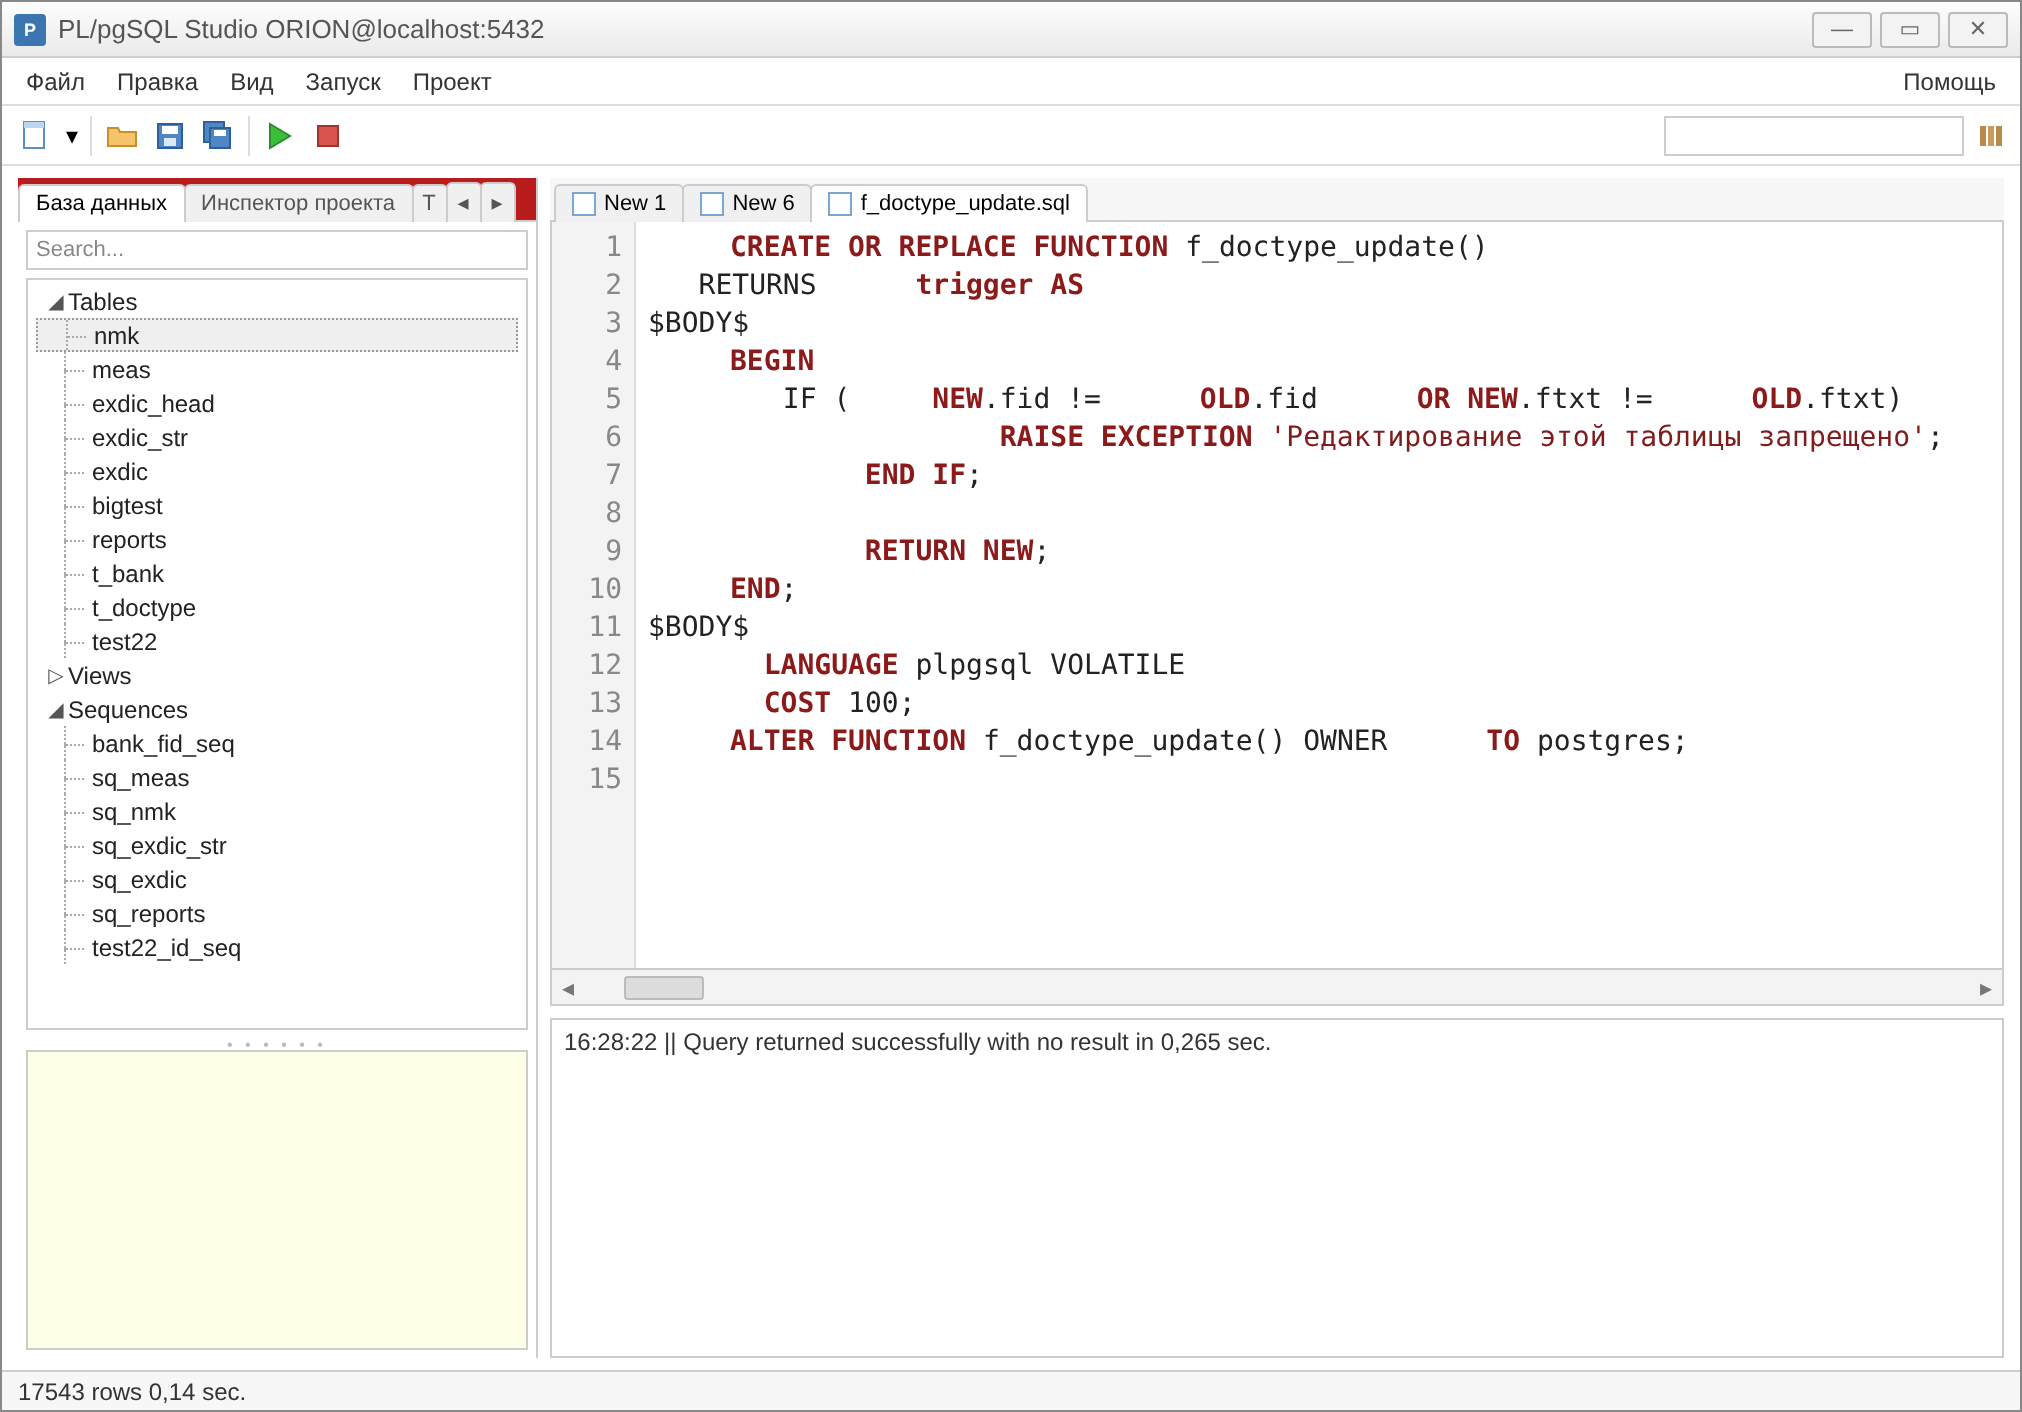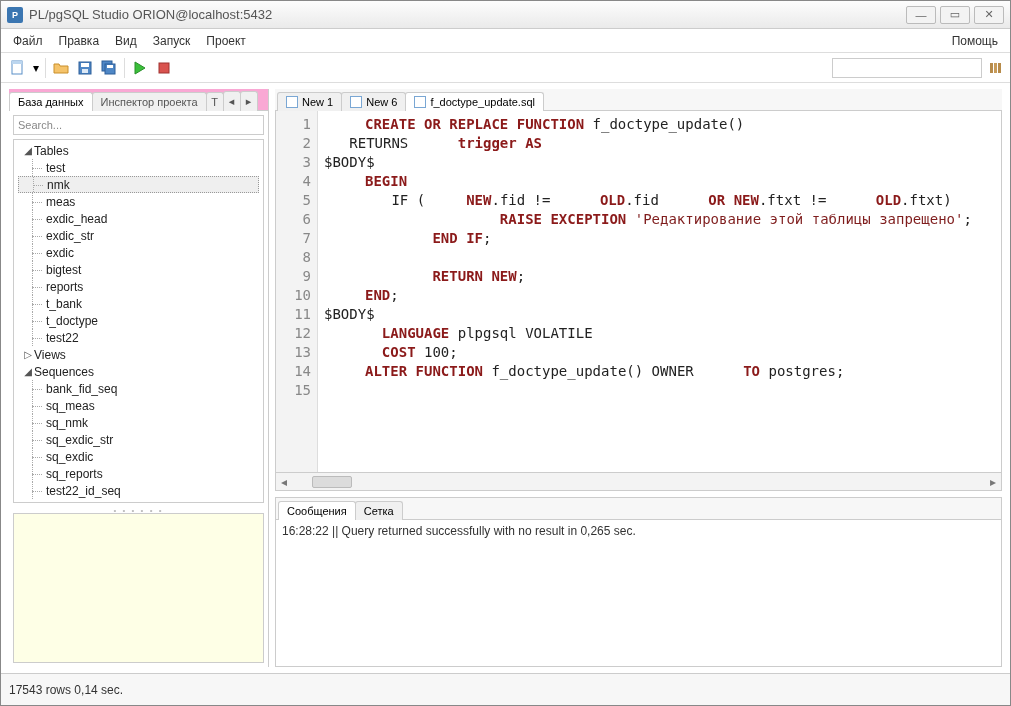--- a/index.html
+++ b/index.html
@@ -12,21 +12,21 @@
 .menubar .mi { padding: 0 8px; display: flex; align-items: center; color: #333; }
 .menubar .sp { flex: 1; }
 .toolbar { height: 30px; background: #fff; border-bottom: 1px solid #ddd; display: flex; align-items: center; padding: 0 6px; gap: 2px; }
 .tb-btn { width: 22px; height: 22px; display: flex; align-items: center; justify-content: center; border-radius: 2px; }
 .toolbar .sep { width: 1px; height: 20px; background: #ddd; margin: 0 2px; }
 .toolbar .spacer { flex: 1; }
 .toolbar .search-right { width: 150px; height: 20px; border: 1px solid #ccc; background: #fff; }
 .tb-small { width: 16px; height: 16px; display: flex; align-items: center; justify-content: center; margin-left: 4px; }
 .body { flex: 1; display: flex; min-height: 0; background: #fff; }
 .sidebar { width: 260px; border-right: 1px solid #ccc; display: flex; flex-direction: column; background: #fff; margin: 6px 0 6px 8px; }
-.side-tabs { display: flex; border-bottom: 1px solid #ccc; background: #f9a8d4; height: 22px; align-items: flex-end; }
+.side-tabs { display: flex; border-bottom: 1px solid #ccc; background: #b91c1c; height: 22px; align-items: flex-end; }
 .stab { padding: 3px 8px; border: 1px solid #ccc; border-bottom: none; background: #fff; margin-right: -1px; font-size: 11px; border-radius: 3px 3px 0 0; position: relative; top: 1px; }
 .stab.inactive { background: #f0f0f0; color: #555; }
 .stab-sm { width: 18px; text-align: center; padding: 3px 2px; }
 .search-box { border: 1px solid #ccc; margin: 4px; height: 20px; padding: 0 4px; color: #888; font-size: 11px; display: flex; align-items: center; }
 .tree { flex: 1; overflow: auto; padding: 2px 4px; font-size: 12px; color: #222; border: 1px solid #ccc; margin: 0 4px 4px 4px; }
 .tree-node { display: flex; align-items: center; height: 17px; padding-left: 4px; cursor: default; }
 .tree-node .tw { width: 12px; display: inline-block; text-align: center; color: #555; font-size: 10px; }
 .tree-node.lvl2 { padding-left: 28px; position: relative; }
 .tree-node.lvl2::before { content: ""; position: absolute; left: 14px; top: 0; bottom: 0; border-left: 1px dotted #aaa; }
 .tree-node.lvl2::after { content: ""; position: absolute; left: 14px; top: 50%; width: 10px; border-top: 1px dotted #aaa; }
@@ -44,21 +44,21 @@
 .kw { color: #8b1a1a; font-weight: bold; margin-left: 41px; }
 .str { color: #7f1d1d; }
 .hscroll { height: 18px; border: 1px solid #ccc; border-top: none; background: #f3f3f3; display: flex; align-items: center; }
 .hscroll .thumb { width: 40px; height: 12px; background: #dcdcdc; border: 1px solid #bbb; margin-left: 20px; border-radius: 2px; }
 .hscroll .arrow { width: 16px; text-align: center; color: #777; }
 .msgs { margin-top: 6px; border: 1px solid #ccc; display: flex; flex-direction: column; height: 170px; }
 .msgs-tabs { display: flex; height: 22px; align-items: flex-end; background: #f7f7f7; border-bottom: 1px solid #ccc; padding-left: 2px; }
 .mtab { padding: 3px 8px; border: 1px solid #ccc; border-bottom: none; background: #fff; margin-right: -1px; font-size: 11px; border-radius: 3px 3px 0 0; position: relative; top: 1px; }
 .mtab.inactive { background: #f0f0f0; }
 .msgs-body { flex: 1; padding: 4px 6px; font-size: 12px; color: #333; background: #fff; overflow: auto; }
-.statusbar { height: 32px; border-top: 1px solid #ccc; background: #f7f7f7; padding: 0 8px; display: flex; align-items: center; font-size: 12px; color: #333; }
+.statusbar { height: 20px; border-top: 1px solid #ccc; background: #f7f7f7; padding: 0 8px; display: flex; align-items: center; font-size: 12px; color: #333; }
 svg { display: block; }
 </style>
 </head>
 <body>
 
 <div class="titlebar">
   <div class="app-icon">P</div>
   <div class="title">PL/pgSQL Studio ORION@localhost:5432</div>
   <div class="winbtn">—</div>
   <div class="winbtn">▭</div>
@@ -133,21 +133,20 @@
       <div class="stab inactive stab-sm">T</div>
       <div class="stab inactive stab-sm">◂</div>
       <div class="stab inactive stab-sm">▸</div>
     </div>
     <div class="search-box">Search...</div>
     <div class="tree">
       <div class="tree-node">
           <span class="tw">◢</span>
           <span>Tables</span>
         </div>
-      <div class="tree-node lvl2">test</div>
       <div class="tree-node lvl2 sel">nmk</div>
       <div class="tree-node lvl2">meas</div>
       <div class="tree-node lvl2">exdic_head</div>
       <div class="tree-node lvl2">exdic_str</div>
       <div class="tree-node lvl2">exdic</div>
       <div class="tree-node lvl2">bigtest</div>
       <div class="tree-node lvl2">reports</div>
       <div class="tree-node lvl2">t_bank</div>
       <div class="tree-node lvl2">t_doctype</div>
       <div class="tree-node lvl2">test22</div>
@@ -220,24 +219,20 @@
 <span class="kw">ALTER FUNCTION</span><span> f_doctype_update() OWNER </span><span class="kw">TO</span><span> postgres;</span>
 <span></span></div>
     </div>
     <div class="hscroll">
       <div class="arrow">◂</div>
       <div class="thumb"></div>
       <div style="flex:1"></div>
       <div class="arrow">▸</div>
     </div>
     <div class="msgs">
-      <div class="msgs-tabs">
-        <div class="mtab">Сообщения</div>
-        <div class="mtab inactive">Сетка</div>
-      </div>
       <div class="msgs-body">16:28:22 || Query returned successfully with no result in 0,265 sec.</div>
     </div>
   </div>
 </div>
 
 <div class="statusbar">
   <span>17543 rows 0,14 sec.</span>
 </div>
 
 </body></html>

